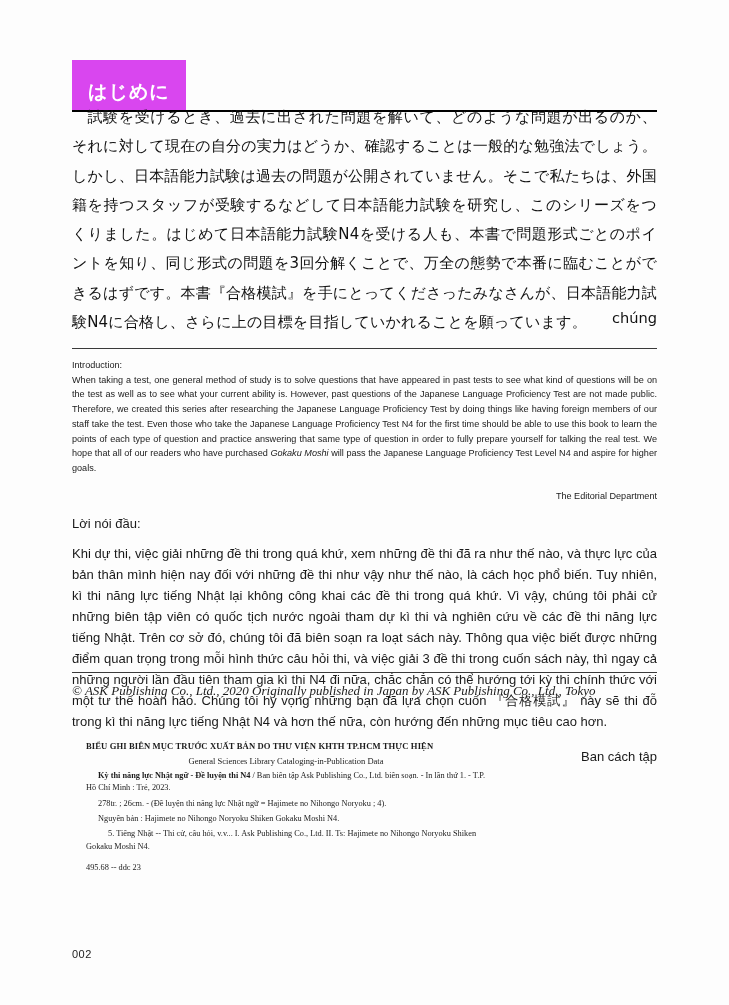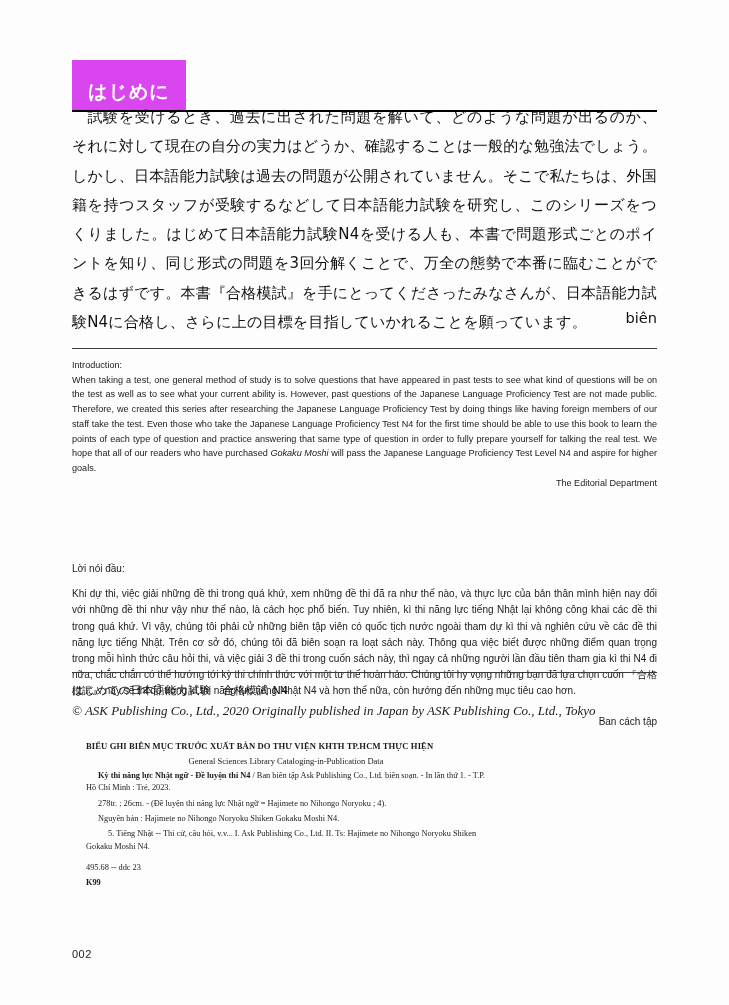--- a/index.html
+++ b/index.html
@@ -87,36 +87,36 @@
     top: 358px;
     width: 585px;
     font-family: "Liberation Sans", sans-serif;
     font-size: 9.1px;
     line-height: 1.62;
     color: #1a1a1a;
     text-align: justify;
   }
   .en-label { }
   .en-sign {
+    margin-top: 13px;
     text-align: right;
   }
   .ital { font-style: italic; }
 
   
   .vi-block {
     position: absolute;
     left: 72px;
     top: 513px;
     width: 585px;
     font-family: "Liberation Sans", sans-serif;
-    font-size: 10px;
+    font-size: 13px;
     line-height: 1.62;
     color: #1a1a1a;
     text-align: justify;
-    margin-top: 48px;
   }
   .vi-label { margin-bottom: 9px; }
   .vi-sign {
     margin-top: 14px;
     text-align: right;
   }
 
   
   .copy-block {
     position: absolute;
@@ -184,51 +184,49 @@
 
 <div class="page">
 
   <div class="heading-wrap">
     <div class="heading-banner">はじめに</div>
     <div class="heading-rule"></div>
   </div>
 
   <div class="jp-body"><span class="jp-indent"></span><span>試験を受けるとき、過去に出された問題を解いて、どのような問題が出るのか、それに対して現在の自分の実力はどうか、確認することは一般的な勉強法でしょう。しかし、日本語能力試験は過去の問題が公開されていません。そこで私たちは、外国籍を持つスタッフが受験するなどして日本語能力試験を研究し、このシリーズをつくりました。はじめて日本語能力試験N4を受ける人も、本書で問題形式ごとのポイントを知り、同じ形式の問題を3回分解くことで、万全の態勢で本番に臨むことができるはずです。本書『合格模試』を手にとってくださったみなさんが、日本語能力試験N4に合格し、さらに上の目標を目指していかれることを願っています。</span></div>
 
-  <div class="jp-signature">biên</div>
+  <div class="jp-signature">chúng</div>
 
   <div class="hr hr1"></div>
 
   <div class="en-block">
     <div class="en-label">Introduction:</div>
     <div><span>When taking a test, one general method of study is to solve questions that have appeared in past tests to see what kind of questions will be on the test as well as to see what your current ability is. However, past questions of the Japanese Language Proficiency Test are not made public. Therefore, we created this series after researching the Japanese Language Proficiency Test by doing things like having foreign members of our staff take the test. Even those who take the Japanese Language Proficiency Test N4 for the first time should be able to use this book to learn the points of each type of question and practice answering that same type of question in order to fully prepare yourself for talking the real test. We hope that all of our readers who have purchased </span><span class="ital">Gokaku Moshi</span><span> will pass the Japanese Language Proficiency Test Level N4 and aspire for higher goals.</span></div>
     <div class="en-sign">The Editorial Department</div>
   </div>
 
   <div class="vi-block">
     <div class="vi-label">Lời nói đầu:</div>
     <div>Khi dự thi, việc giải những đề thi trong quá khứ, xem những đề thi đã ra như thế nào, và thực lực của bản thân mình hiện nay đối với những đề thi như vậy như thế nào, là cách học phổ biến. Tuy nhiên, kì thi năng lực tiếng Nhật lại không công khai các đề thi trong quá khứ. Vì vậy, chúng tôi phải cử những biên tập viên có quốc tịch nước ngoài tham dự kì thi và nghiên cứu về các đề thi năng lực tiếng Nhật. Trên cơ sở đó, chúng tôi đã biên soạn ra loạt sách này. Thông qua việc biết được những điểm quan trọng trong mỗi hình thức câu hỏi thi, và việc giải 3 đề thi trong cuốn sách này, thì ngay cả những người lần đầu tiên tham gia kì thi N4 đi nữa, chắc chắn có thể hướng tới kỳ thi chính thức với một tư thế hoàn hảo. Chúng tôi hy vọng những bạn đã lựa chọn cuốn 『合格模試』 này sẽ thi đỗ trong kì thi năng lực tiếng Nhật N4 và hơn thế nữa, còn hướng đến những mục tiêu cao hơn.</div>
     <div class="vi-sign">Ban cách tập</div>
   </div>
 
   <div class="hr hr2"></div>
 
   <div class="copy-block">
-    <div class="copy-title">はじめての日本語能力試験　合格模試 N4</div>
     <div class="copy-line">© ASK Publishing Co., Ltd., 2020 Originally published in Japan by ASK Publishing Co., Ltd., Tokyo</div>
   </div>
 
   <div class="cip">
     <div class="cip-h1">BIỂU GHI BIÊN MỤC TRƯỚC XUẤT BẢN DO THƯ VIỆN KHTH TP.HCM THỰC HIỆN</div>
     <div class="cip-h2">General Sciences Library Cataloging-in-Publication Data</div>
     <div class="cip-p cip-ind"><span class="cip-b">Kỳ thi năng lực Nhật ngữ - Đề luyện thi N4</span><span> / Ban biên tập Ask Publishing Co., Ltd. biên soạn. - In lần thứ 1. - T.P. Hồ Chí Minh : Trẻ, 2023.</span></div>
     <div class="cip-p cip-ind">278tr. ; 26cm. - (Đề luyện thi năng lực Nhật ngữ = Hajimete no Nihongo Noryoku ; 4).</div>
     <div class="cip-p cip-ind">Nguyên bản : Hajimete no Nihongo Noryoku Shiken Gokaku Moshi N4.</div>
     <div class="cip-p cip-ind2">5. Tiếng Nhật -- Thi cử, câu hỏi, v.v... I. Ask Publishing Co., Ltd. II. Ts: Hajimete no Nihongo Noryoku Shiken Gokaku Moshi N4.</div>
     <div class="cip-tail">
       <div>495.68 -- ddc 23</div>
-      <div class="k">K99</div>
     </div>
   </div>
 
   <div class="page-num">002</div>
 
 </div>
 
 </body></html>

